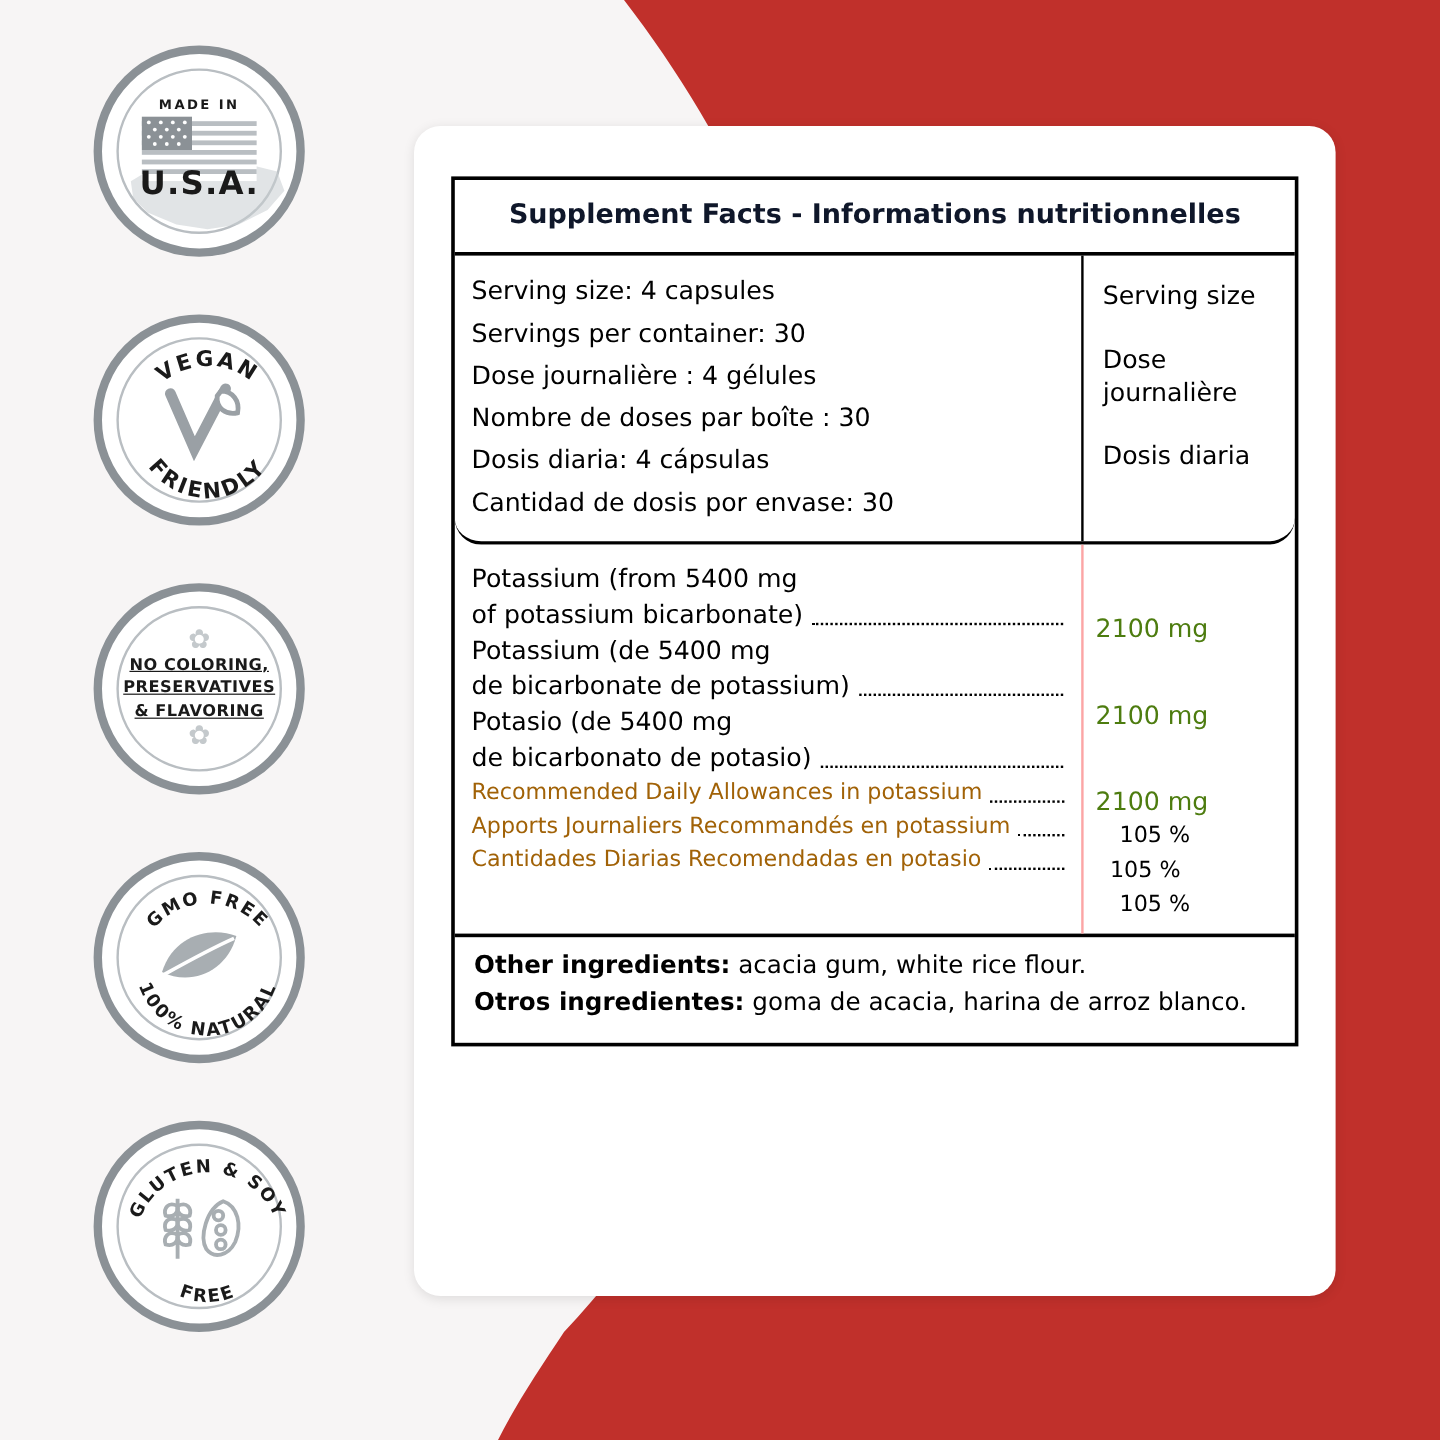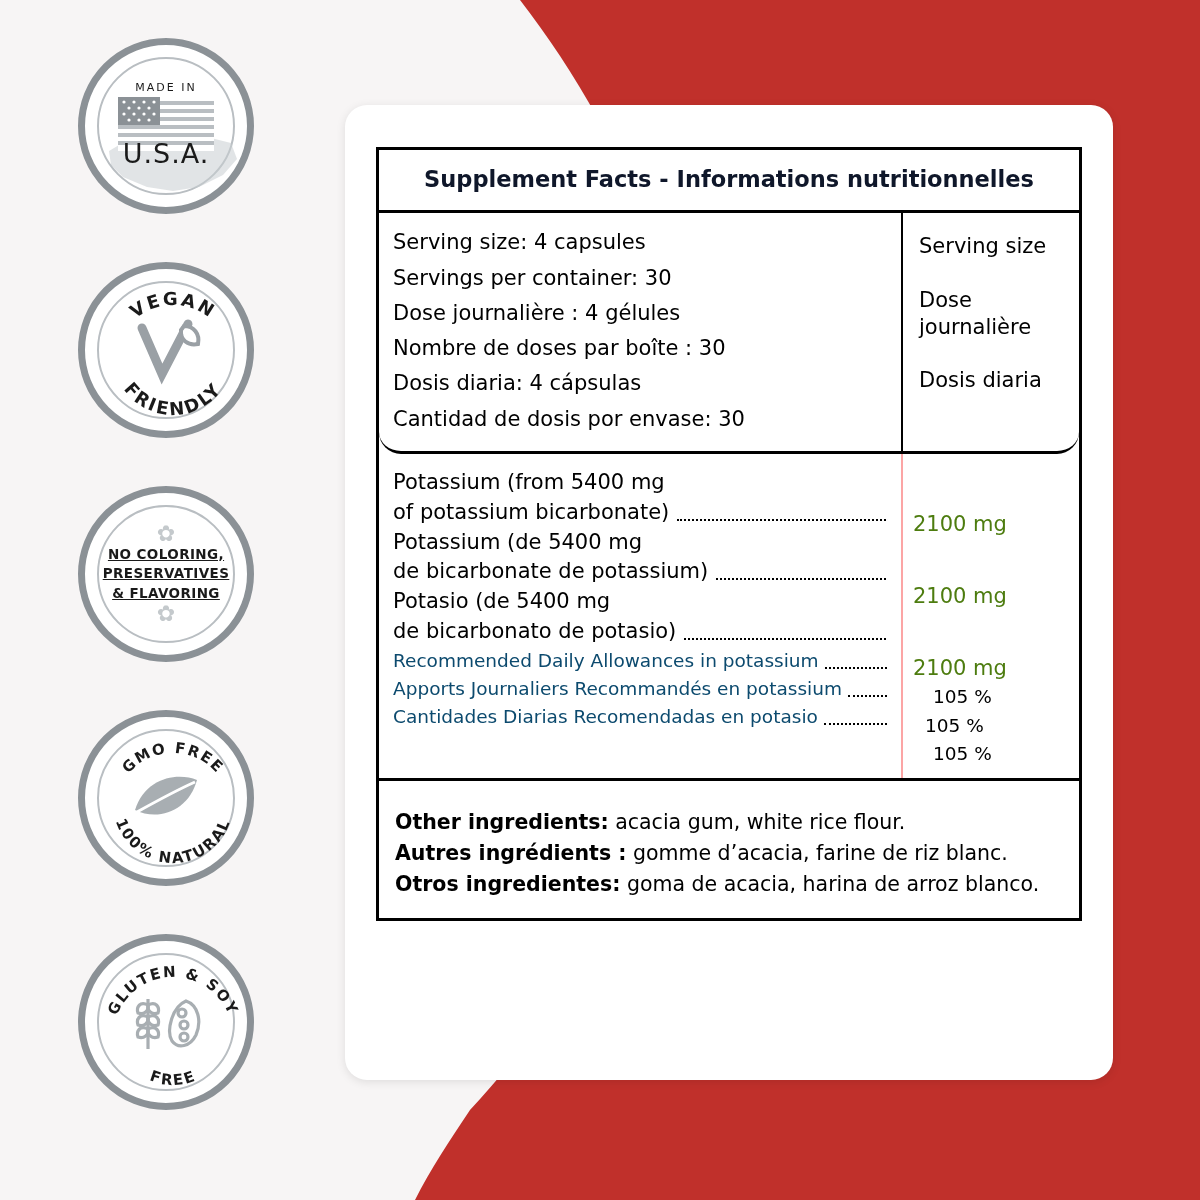--- a/index.html
+++ b/index.html
@@ -52,21 +52,21 @@
   .badge-content {
     position: absolute;
     left: 0; top: 0; right: 0; bottom: 0;
     display: flex;
     flex-direction: column;
     align-items: center;
     justify-content: center;
     text-align: center;
   }
   .badge-label {
-    font-weight: normal;
+    font-weight: bold;
     color: #1a1a1a;
     letter-spacing: 1.2px;
     line-height: 1.25;
   }
 
   
   .usa-top {
     font-size: 11px;
     letter-spacing: 2px;
     margin-bottom: 2px;
@@ -216,36 +216,36 @@
     line-height: 1.42;
     white-space: nowrap;
   }
   .nut-val.pad { padding-left: 6px; }
   .nut-spacer-1 { height: 42px; }
   .nut-spacer-2 { height: 42px; }
   .nut-spacer-3 { height: 42px; }
 
   .rda-line {
     font-size: 18.5px;
-    color: #0c4a6e;
+    color: #a16207;
     line-height: 1.52;
     display: flex;
     align-items: flex-end;
     white-space: nowrap;
   }
   .rda-line .dotfill {
     flex: 1 1 auto;
     border-bottom: 2.5px dotted #000;
     margin: 0 2px 6px 6px;
     height: 1px;
   }
   .rda-val { font-size: 18.5px; line-height: 1.52; color: #000; }
 
   .row-other {
-    padding: 26px 16px 18px;
+    padding: 8px 16px 18px;
   }
   .other-line {
     font-size: 20.5px;
     color: #000;
     line-height: 1.52;
   }
   .other-line b { font-weight: bold; }
 </style>
 </head>
 <body>
@@ -457,23 +457,19 @@
         <div class="rda-val" style="padding-left:26px">105 %</div>
       </div>
     </div>
 
     <div class="row-other">
       <div class="other-line">
         <b>Other ingredients:</b>
         <span>acacia gum, white rice flour.</span>
       </div>
       <div class="other-line">
-        <b>Autres ingrédients :</b>
-        <span>gomme d’acacia, farine de riz blanc.</span>
-      </div>
-      <div class="other-line">
         <b>Otros ingredientes:</b>
         <span>goma de acacia, harina de arroz blanco.</span>
       </div>
     </div>
 
   </div>
 </div>
 
 </body></html>

